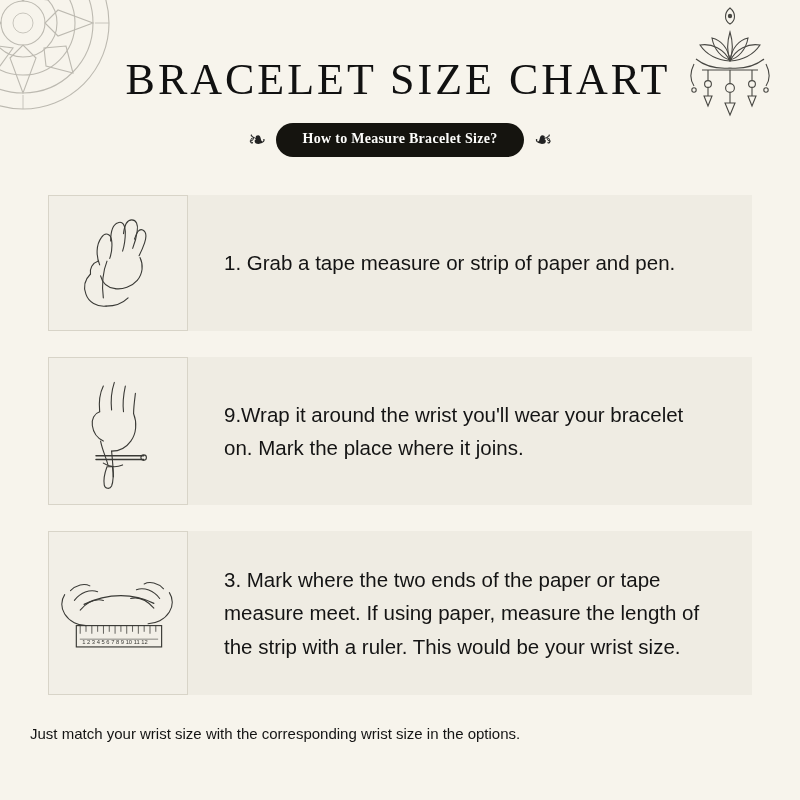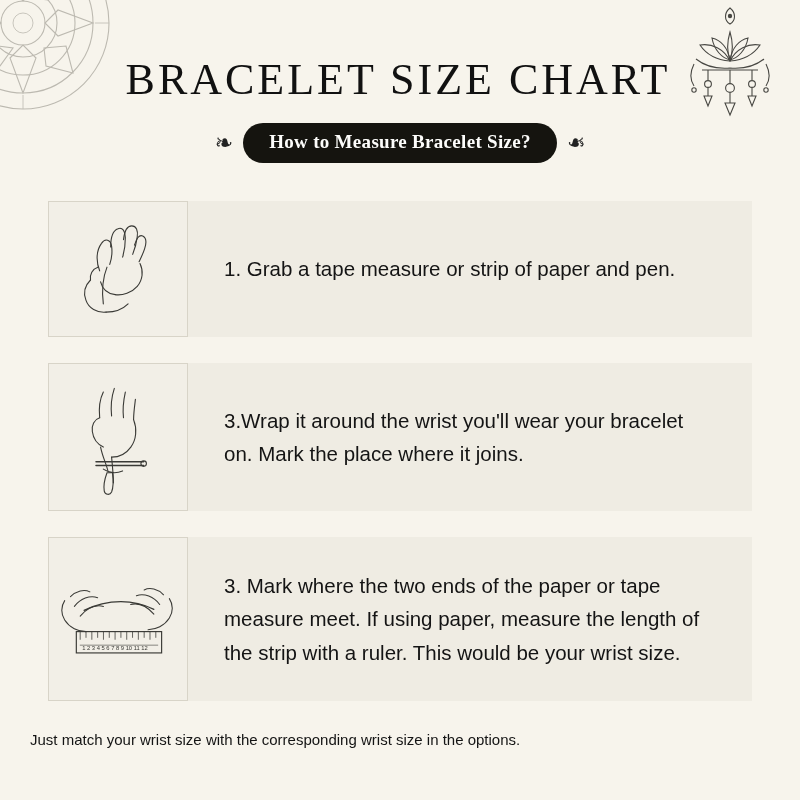--- a/index.html
+++ b/index.html
@@ -63,21 +63,21 @@
     transform: scaleY(1.1);
   }
   .flourish.right { transform: scaleX(-1) scaleY(1.1); }
 
   .subtitle-pill {
     background: #15140f;
     color: #fdfdfb;
     border-radius: 22px;
     padding: 8px 26px 10px 26px;
     font-family: "Liberation Serif", serif;
-    font-size: 19px;
+    font-size: 14px;
     font-weight: 700;
     letter-spacing: 0.3px;
     white-space: nowrap;
   }
 
   
   .steps {
     margin: 38px 48px 0 48px;
     display: flex;
     flex-direction: column;
@@ -211,21 +211,21 @@
         <path d="M41 76 c2 10 6 18 8 26"></path>
         <path d="M77 46 c4 10 3 22-3 30 c-5 7-13 11-21 11"></path>
         <path d="M53 87 c1 10 2 20 2 28"></path>
         <path d="M44 100 c6 4 14 5 21 2"></path>
         <path d="M36 92 h52" stroke-width="1.6"></path>
         <path d="M36 96 h52" stroke-width="1.6"></path>
         <circle cx="88" cy="94" r="3"></circle>
         <path d="M48 104 c-3 8-4 14-3 20 c1 4 6 5 8 1 c2-5 2-13 1-21z"></path>
       </svg>
     </div>
-    <div class="step-text">3.Wrap it around the wrist you'll wear your bracelet on. Mark the place where it joins.</div>
+    <div class="step-text">9.Wrap it around the wrist you'll wear your bracelet on. Mark the place where it joins.</div>
   </div>
 
   <div class="step step-3">
     <div class="step-figure">
       <svg viewBox="0 0 130 130" width="126" height="126" fill="none" stroke="#3a3a36" stroke-width="1.1" stroke-linecap="round">
 
         <path d="M16 42 c6-6 14-8 20-5"></path>
         <path d="M20 52 c6-8 16-12 24-9"></path>
         <path d="M26 62 c7-8 16-12 24-10"></path>
         <path d="M10 46 c-4 6-4 14 0 20 c5 8 14 12 22 12"></path>

